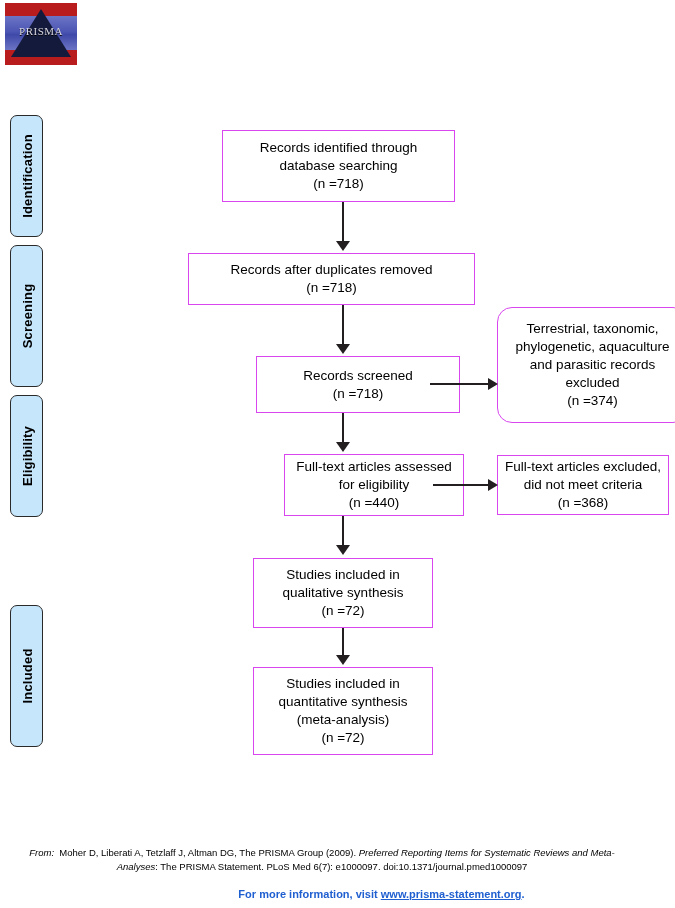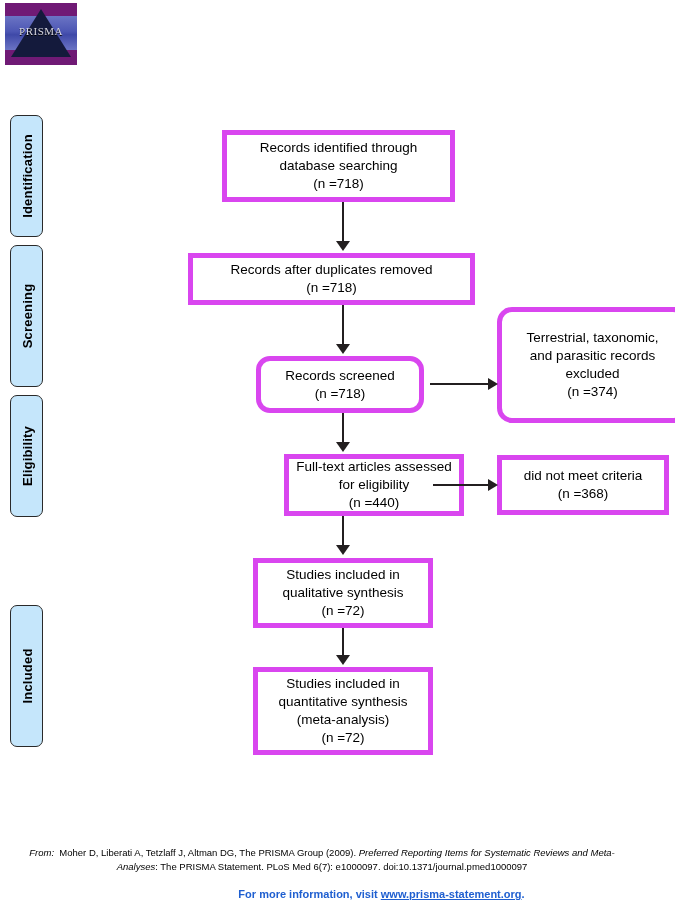--- a/index.html
+++ b/index.html
@@ -16,21 +16,21 @@
     overflow: hidden;
   }
 
   
   .logo {
     position: absolute;
     left: 5px;
     top: 3px;
     width: 72px;
     height: 62px;
-    background: #701a75;
+    background: #b91c1c;
     overflow: hidden;
   }
   .logo-band {
     position: absolute;
     left: 0; top: 13px;
     width: 72px; height: 34px;
     background: linear-gradient(180deg,#6b74c4 0%, #4d57b4 45%, #3f49a8 55%, #6b74c4 100%);
   }
   .logo-tri {
     position: absolute;
@@ -73,36 +73,36 @@
     letter-spacing: 0.2px;
   }
   #stage-identification { top: 115px; height: 122px; }
   #stage-screening      { top: 245px; height: 142px; }
   #stage-eligibility    { top: 395px; height: 122px; }
   #stage-included       { top: 605px; height: 142px; }
 
   
   .box {
     position: absolute;
-    border: 5px solid #d946ef;
+    border: 1px solid #d946ef;
     box-sizing: border-box;
     background: #ffffff;
     display: flex;
     flex-direction: column;
     align-items: center;
     justify-content: center;
     font-size: 13.5px;
     line-height: 18px;
     text-align: center;
   }
   .box .ln { display: block; white-space: nowrap; }
 
   #box-identified   { left: 222px; top: 130px; width: 233px; height: 72px; }
   #box-duplicates   { left: 188px; top: 253px; width: 287px; height: 52px; }
-  #box-screened     { left: 256px; top: 356px; width: 168px; height: 57px; border-radius: 14px; }
+  #box-screened     { left: 256px; top: 356px; width: 204px; height: 57px; }
   #box-excluded-1   { left: 497px; top: 307px; width: 191px; height: 116px; border-radius: 15px; }
   #box-fulltext     { left: 253px; top: 454px; width: 180px; height: 62px; margin-left: 31px; }
   #box-excluded-2   { left: 497px; top: 455px; width: 172px; height: 60px; }
   #box-qualitative  { left: 253px; top: 558px; width: 180px; height: 70px; }
   #box-quantitative { left: 253px; top: 667px; width: 180px; height: 88px; }
 
   
   .vline {
     position: absolute;
     width: 2px;
@@ -210,32 +210,34 @@
   <span class="ln">(n =718)</span>
 </div>
 
 <div class="box" id="box-screened">
   <span class="ln">Records screened</span>
   <span class="ln">(n =718)</span>
 </div>
 
 <div class="box" id="box-excluded-1">
   <span class="ln">Terrestrial, taxonomic,</span>
+  <span class="ln">phylogenetic, aquaculture</span>
   <span class="ln">and parasitic records</span>
   <span class="ln">excluded</span>
   <span class="ln">(n =374)</span>
 </div>
 
 <div class="box" id="box-fulltext">
   <span class="ln">Full-text articles assessed</span>
   <span class="ln">for eligibility</span>
   <span class="ln">(n =440)</span>
 </div>
 
 <div class="box" id="box-excluded-2">
+  <span class="ln">Full-text articles excluded,</span>
   <span class="ln">did not meet criteria</span>
   <span class="ln">(n =368)</span>
 </div>
 
 <div class="box" id="box-qualitative">
   <span class="ln">Studies included in</span>
   <span class="ln">qualitative synthesis</span>
   <span class="ln">(n =72)</span>
 </div>
 

